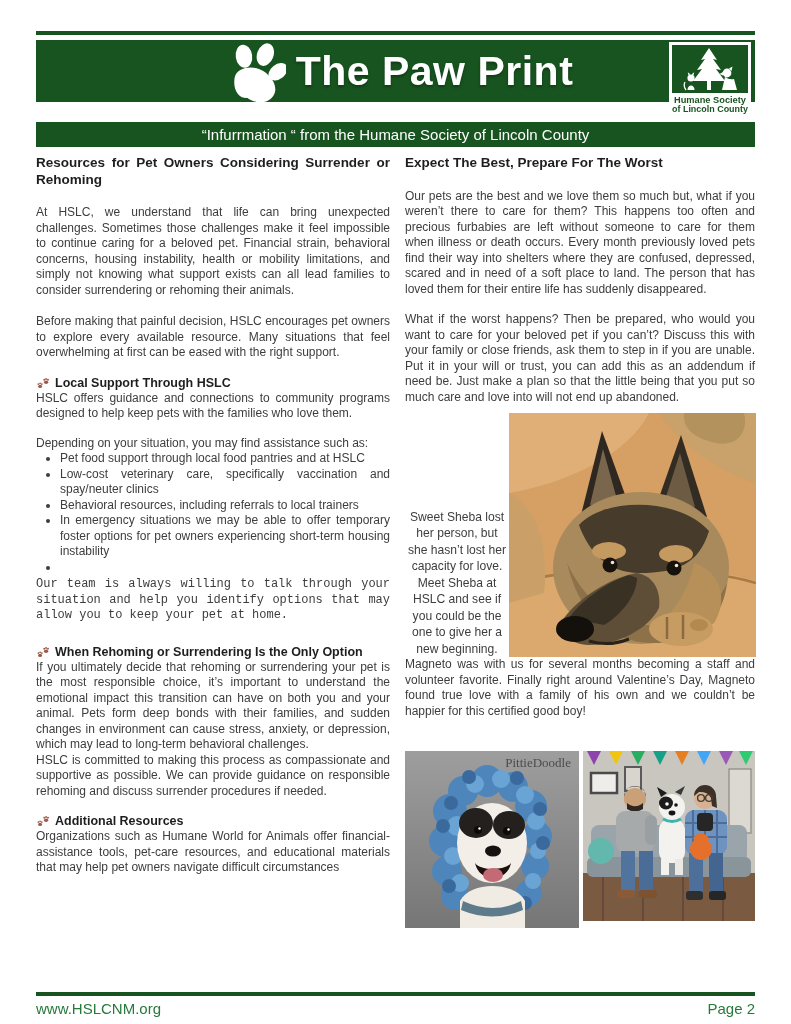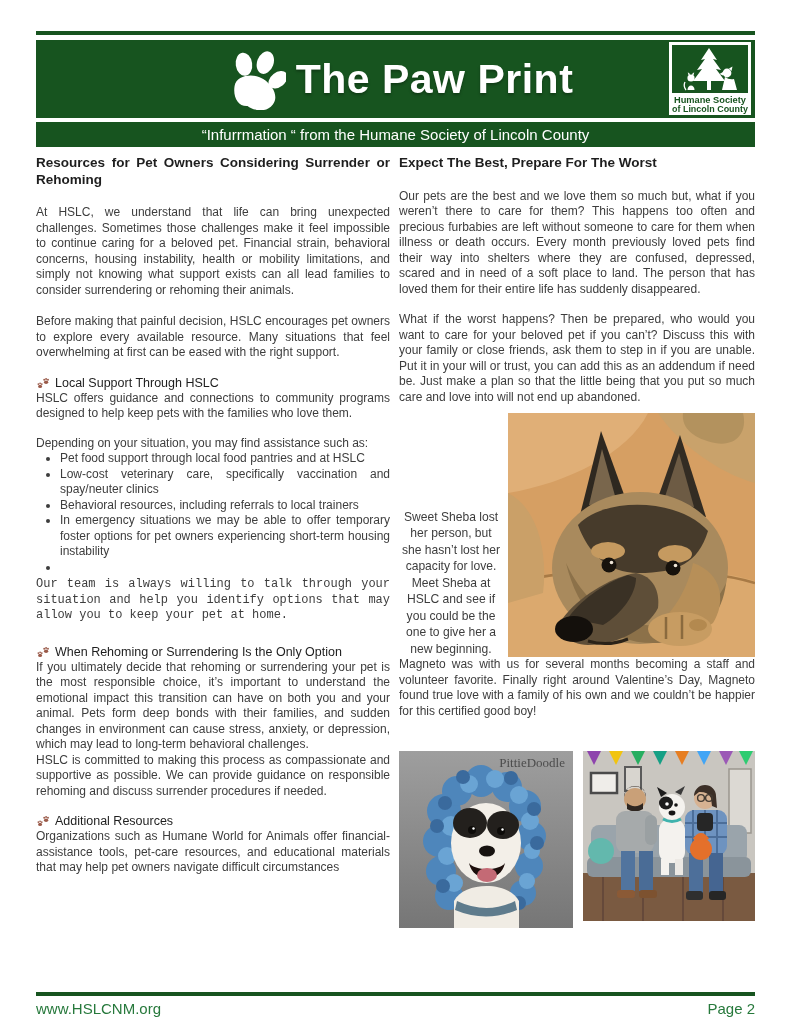--- a/index.html
+++ b/index.html
@@ -15,44 +15,44 @@
   .page{position:relative;width:791px;height:1024px;background:#fff;overflow:hidden;margin:0 auto;}
 
   
   .masthead{position:absolute;top:8px;left:36px;right:36px;display:flex;justify-content:space-between;
     font-size:15px;color:var(--accent-green);}
   .rule{position:absolute;left:36px;right:36px;height:4px;background:var(--banner-green);}
   .rule.top{top:31px;}
   .rule.bottom{top:992px;}
 
   
-  .banner{position:absolute;top:40px;left:36px;right:36px;height:78px;background:var(--banner-green);
+  .banner{position:absolute;top:40px;left:36px;right:36px;height:62px;background:var(--banner-green);
     display:flex;align-items:center;justify-content:center;padding-left:6px;}
   .banner .pawicon{width:62px;height:60px;margin-right:10px;margin-top:2px;flex:none;}
   .banner h1{color:#fff;font-size:41px;font-weight:700;letter-spacing:.5px;
     text-shadow:0 2px 3px rgba(0,0,0,.3);white-space:nowrap;}
   .logo{position:absolute;top:2px;right:4px;width:82px;height:73px;background:#0f766e;}
   .logo svg{display:block;width:82px;height:73px;}
 
   
   .subbar{position:absolute;top:122px;left:36px;right:36px;height:25px;background:var(--banner-green);
     display:flex;align-items:center;justify-content:center;color:#fff;font-size:15px;}
 
   
-  .columns{position:absolute;top:152px;left:36px;right:36px;display:flex;gap:9px;
+  .columns{position:absolute;top:152px;left:36px;right:36px;display:flex;gap:15px;
     font-size:12px;line-height:15.5px;color:var(--body-text);}
   .col{text-align:justify;}
   .col.left{width:354px;flex:none;}
   .col.right{flex:1;min-width:0;}
   .col h2{font-size:13.5px;line-height:16.5px;font-weight:700;color:var(--heading);
     margin:3px 0 17px;text-align:justify;}
   .col p{margin:0 0 16px;}
   .col p.tight{margin:0;}
   h3.sub{display:flex;align-items:center;gap:5px;font-size:12.5px;line-height:16px;
-    font-weight:400;color:var(--heading);text-align:center;}
+    font-weight:700;color:var(--heading);text-align:center;}
   .pawsmini{width:14px;height:12px;flex:none;}
   .m14{margin-bottom:14px!important;}
   .m20{margin-bottom:20px!important;font-family:Liberation Mono, monospace;}
   ul.assist{list-style:disc;margin:0;padding-left:24px;}
   ul.assist li{text-align:justify;min-height:15.5px;}
 
   
   .photo-row{display:flex;margin-top:8px;align-items:flex-end;}
   .caption{flex:none;width:104px;padding:46px 2px 0 2px;text-align:center;line-height:16.5px;font-size:12.1px;}
   .sheba{flex:none;margin-left:auto;display:block;}

